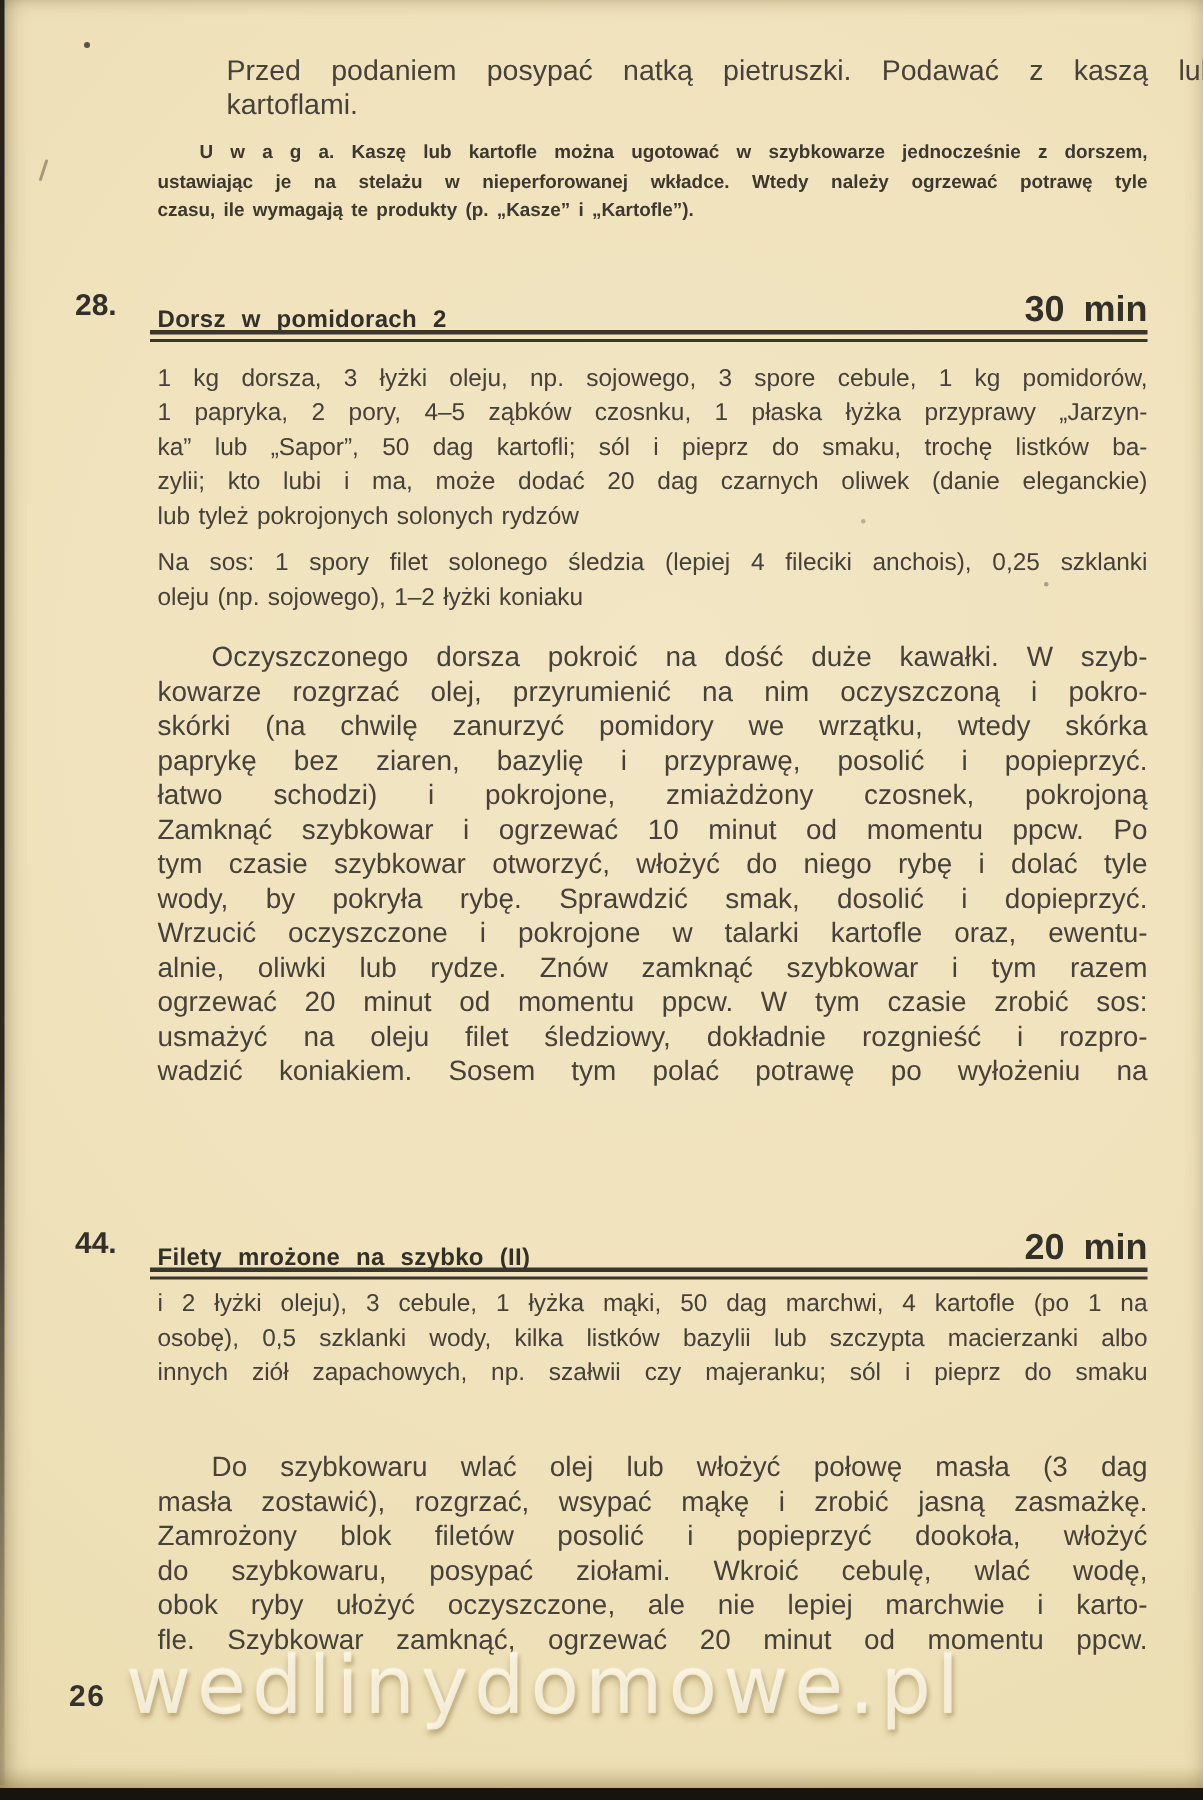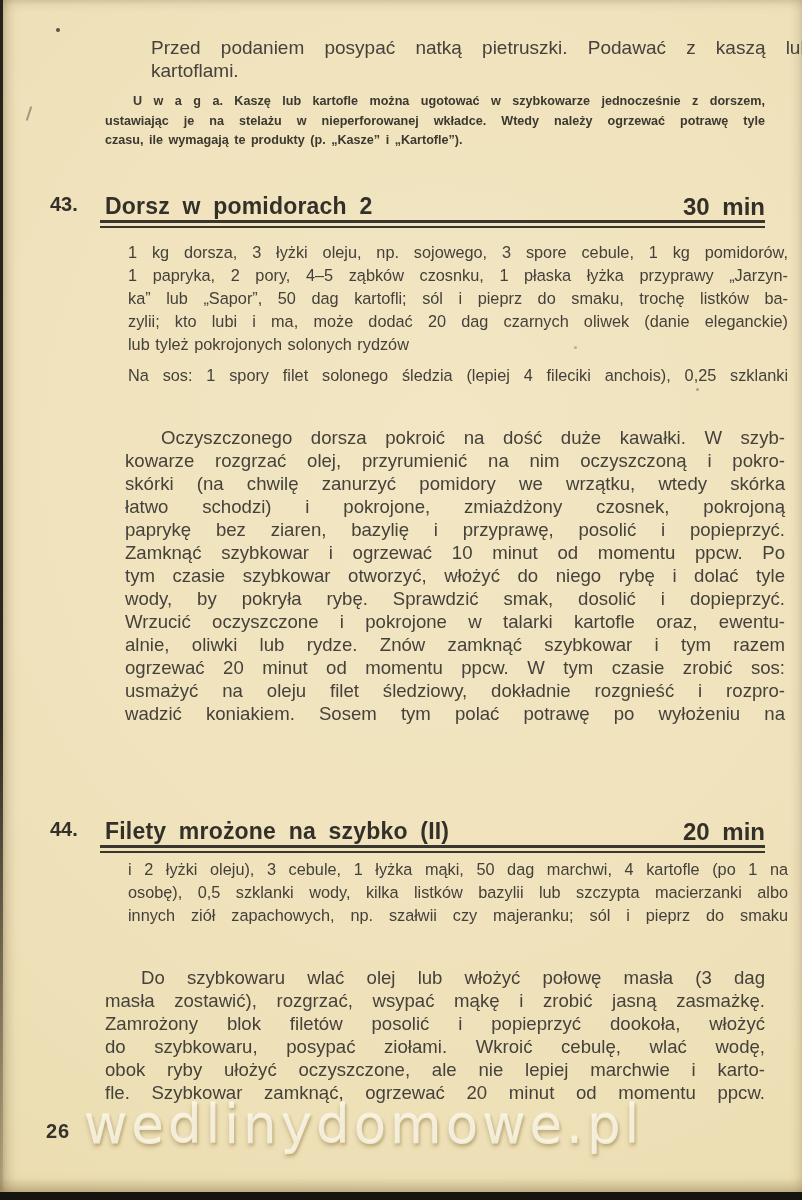--- a/index.html
+++ b/index.html
@@ -24,32 +24,32 @@
   .txt{position:absolute;left:105px;width:660px;}
   .line{text-align:justify;text-align-last:justify;white-space:normal;}
   .line.last{text-align-last:left;}
 
   .intro-para{top:36px;font-size:19px;line-height:23px;color:#46423b;margin-left:46px;}
   .note{top:92px;font-size:12.6px;line-height:19.5px;font-weight:bold;color:#3c382f;word-spacing:2px;}
   .note .line:first-child{text-indent:28px;}
 
   .recipe-header{position:absolute;left:0;width:802px;height:26px;font-weight:bold;color:#33302a;}
   .rnum{position:absolute;left:50px;font-size:20px;}
-  .rtitle{position:absolute;left:105px;font-size:23px;word-spacing:6px;letter-spacing:.2px;}
+  .rtitle{position:absolute;left:105px;font-size:16px;word-spacing:6px;letter-spacing:.2px;margin-top:12px;}
   .rtime{position:absolute;right:37px;font-size:24px;word-spacing:6px;}
   .rule{position:absolute;left:100px;right:37px;height:3px;
     border-top:3px solid #3a362e;border-bottom:2px solid #3a362e;}
 
-  .ingredients{font-size:16.3px;line-height:23px;color:#45413a;word-spacing:1px;margin-left:23px;}
+  .ingredients{font-size:16.3px;line-height:23px;color:#45413a;word-spacing:1px;}
   .instructions{font-size:18.6px;line-height:23px;color:#46423b;word-spacing:1px;}
   .instructions .line:first-child{text-indent:36px;}
 
   .ing43{top:241px;}
   .sauce43{top:364px;}
-  .inst43{top:426px;margin-left:20px;}
+  .inst43{top:426px;}
   .ing44{top:858px;}
   .inst44{top:966px;}
 
   .page-number{position:absolute;left:46px;top:1120px;font-size:20px;font-weight:bold;color:#35322b;letter-spacing:1px;}
 
   .watermark{
     position:absolute;left:84px;top:1094px;width:680px;
     font-family:"DejaVu Sans", sans-serif;font-weight:normal;
     font-size:53px;letter-spacing:4px;white-space:nowrap;
     color:rgba(252,247,231,.78);
@@ -78,44 +78,45 @@
       <div class="line last">kartoflami.</div>
     </div>
 
   <div class="txt note">
       <div class="line">U w a g a.  Kaszę lub kartofle można ugotować w szybkowarze jednocześnie z dorszem,</div>
       <div class="line">ustawiając je na stelażu w nieperforowanej wkładce. Wtedy należy ogrzewać potrawę tyle</div>
       <div class="line last">czasu, ile wymagają te produkty (p. „Kasze” i „Kartofle”).</div>
     </div>
 
   <div class="recipe-header" style="top:193px">
-    <span class="rnum">43.</span>
+    <span class="rnum">28.</span>
     <span class="rtitle">Dorsz w pomidorach 2</span>
     <span class="rtime">30 min</span>
   </div>
   <div class="rule" style="top:220px"></div>
 
   <div class="txt ingredients ing43">
       <div class="line">1 kg dorsza, 3 łyżki oleju, np. sojowego, 3 spore cebule, 1 kg pomidorów,</div>
       <div class="line">1 papryka, 2 pory, 4–5 ząbków czosnku, 1 płaska łyżka przyprawy „Jarzyn-</div>
       <div class="line">ka” lub „Sapor”, 50 dag kartofli; sól i pieprz do smaku, trochę listków ba-</div>
       <div class="line">zylii; kto lubi i ma, może dodać 20 dag czarnych oliwek (danie eleganckie)</div>
       <div class="line last">lub tyleż pokrojonych solonych rydzów</div>
     </div>
 
   <div class="txt ingredients sauce43">
       <div class="line">Na sos: 1 spory filet solonego śledzia (lepiej 4 fileciki anchois), 0,25 szklanki</div>
+      <div class="line last">oleju (np. sojowego), 1–2 łyżki koniaku</div>
     </div>
 
   <div class="txt instructions inst43">
       <div class="line">Oczyszczonego dorsza pokroić na dość duże kawałki. W szyb-</div>
       <div class="line">kowarze rozgrzać olej, przyrumienić na nim oczyszczoną i pokro-</div>
       <div class="line">skórki (na chwilę zanurzyć pomidory we wrzątku, wtedy skórka</div>
+      <div class="line">paprykę bez ziaren, bazylię i przyprawę, posolić i popieprzyć.</div>
       <div class="line">łatwo schodzi) i pokrojone, zmiażdżony czosnek, pokrojoną</div>
-      <div class="line">paprykę bez ziaren, bazylię i przyprawę, posolić i popieprzyć.</div>
       <div class="line">Zamknąć szybkowar i ogrzewać 10 minut od momentu ppcw. Po</div>
       <div class="line">tym czasie szybkowar otworzyć, włożyć do niego rybę i dolać tyle</div>
       <div class="line">wody, by pokryła rybę. Sprawdzić smak, dosolić i dopieprzyć.</div>
       <div class="line">Wrzucić oczyszczone i pokrojone w talarki kartofle oraz, ewentu-</div>
       <div class="line">alnie, oliwki lub rydze. Znów zamknąć szybkowar i tym razem</div>
       <div class="line">ogrzewać 20 minut od momentu ppcw. W tym czasie zrobić sos:</div>
       <div class="line">usmażyć na oleju filet śledziowy, dokładnie rozgnieść i rozpro-</div>
       <div class="line">wadzić koniakiem. Sosem tym polać potrawę po wyłożeniu na</div>
     </div>
 

